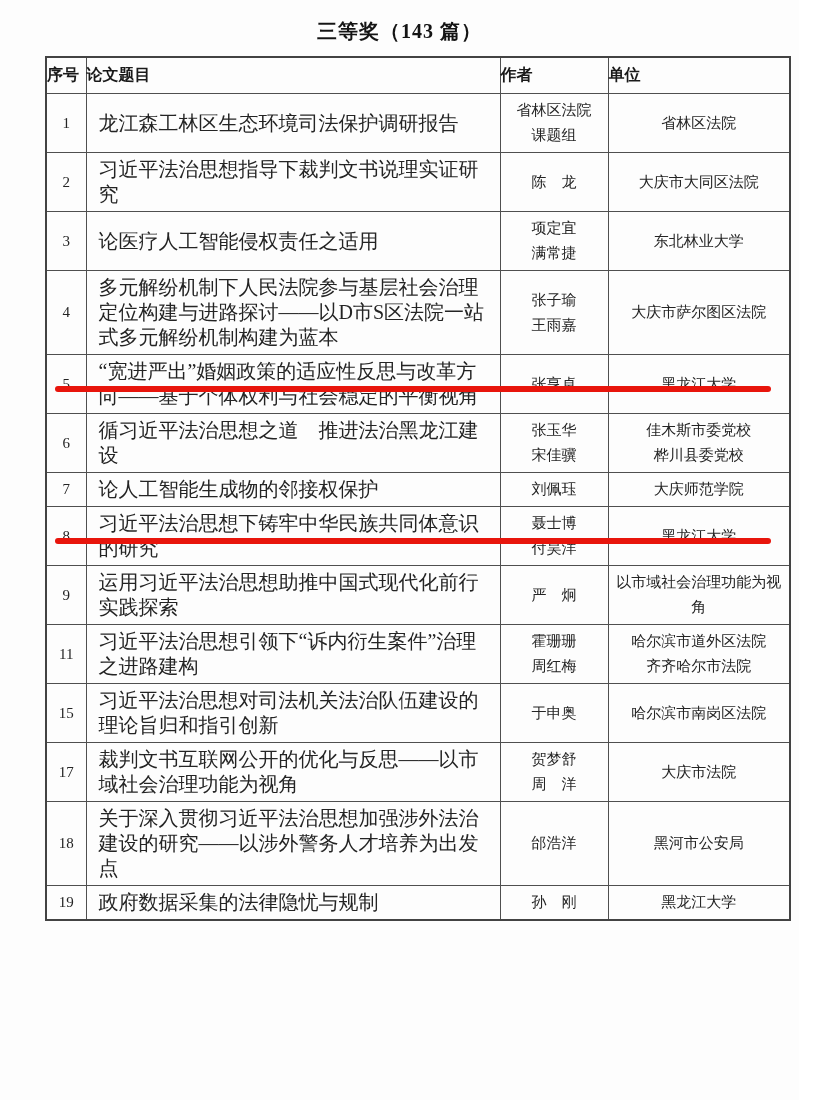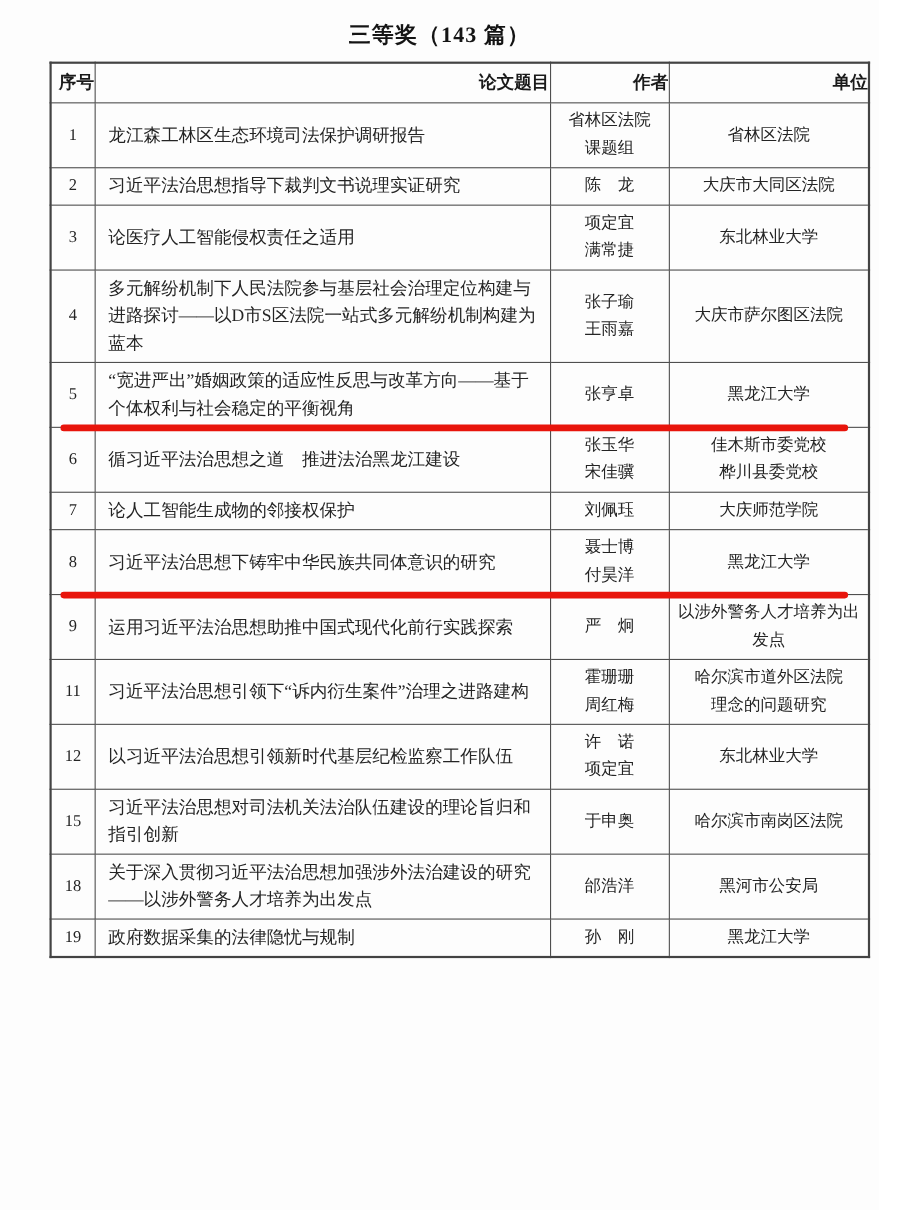--- a/index.html
+++ b/index.html
@@ -35,29 +35,29 @@
     border: 2px solid #434343;
   }
   .award-table th, .award-table td {
     border: 1px solid var(--border);
     vertical-align: middle;
   }
   .award-table th {
     font-size: 16px;
     font-weight: bold;
     padding: 7px 0;
-    text-align: right;
+    text-align: left;
     color: #1a1a1a;
   }
   .award-table td { font-size: 15px; padding: 4px 0; }
   td.c-no { text-align: center; font-family: "Liberation Serif", serif; }
   td.c-title {
     text-align: left;
     padding: 4px 12px;
-    font-size: 16px;
+    font-size: 20px;
     line-height: 25px;
   }
   td.c-author, td.c-unit { text-align: center; padding: 4px 7px; line-height: 25px; }
   .cell-line { line-height: 25px; }
   .red-line {
     position: absolute;
     height: 6px;
     background: var(--red);
     border-radius: 3px;
     z-index: 5;
@@ -172,54 +172,54 @@
             <div class="cell-line">黑龙江大学</div>
           </td>
         </tr>
         <tr>
           <td class="c-no">9</td>
           <td class="c-title">运用习近平法治思想助推中国式现代化前行实践探索</td>
           <td class="c-author">
             <div class="cell-line">严　炯</div>
           </td>
           <td class="c-unit">
-            <div class="cell-line">以涉外警务人才培养为出发点</div>
+            <div class="cell-line">以市域社会治理功能为视角</div>
           </td>
         </tr>
         <tr>
           <td class="c-no">11</td>
           <td class="c-title">习近平法治思想引领下“诉内衍生案件”治理之进路建构</td>
           <td class="c-author">
             <div class="cell-line">霍珊珊</div>
             <div class="cell-line">周红梅</div>
           </td>
           <td class="c-unit">
             <div class="cell-line">哈尔滨市道外区法院</div>
-            <div class="cell-line">理念的问题研究</div>
-          </td>
-        </tr>
-        <tr>
-          <td class="c-no">12</td>
-          <td class="c-title">以习近平法治思想引领新时代基层纪检监察工作队伍</td>
-          <td class="c-author">
-            <div class="cell-line">许　诺</div>
-            <div class="cell-line">项定宜</div>
-          </td>
-          <td class="c-unit">
-            <div class="cell-line">东北林业大学</div>
+            <div class="cell-line">齐齐哈尔市法院</div>
           </td>
         </tr>
         <tr>
           <td class="c-no">15</td>
           <td class="c-title">习近平法治思想对司法机关法治队伍建设的理论旨归和指引创新</td>
           <td class="c-author">
             <div class="cell-line">于申奥</div>
           </td>
           <td class="c-unit">
             <div class="cell-line">哈尔滨市南岗区法院</div>
+          </td>
+        </tr>
+        <tr>
+          <td class="c-no">17</td>
+          <td class="c-title">裁判文书互联网公开的优化与反思——以市域社会治理功能为视角</td>
+          <td class="c-author">
+            <div class="cell-line">贺梦舒</div>
+            <div class="cell-line">周　洋</div>
+          </td>
+          <td class="c-unit">
+            <div class="cell-line">大庆市法院</div>
           </td>
         </tr>
         <tr>
           <td class="c-no">18</td>
           <td class="c-title">关于深入贯彻习近平法治思想加强涉外法治建设的研究——以涉外警务人才培养为出发点</td>
           <td class="c-author">
             <div class="cell-line">邰浩洋</div>
           </td>
           <td class="c-unit">
             <div class="cell-line">黑河市公安局</div>

